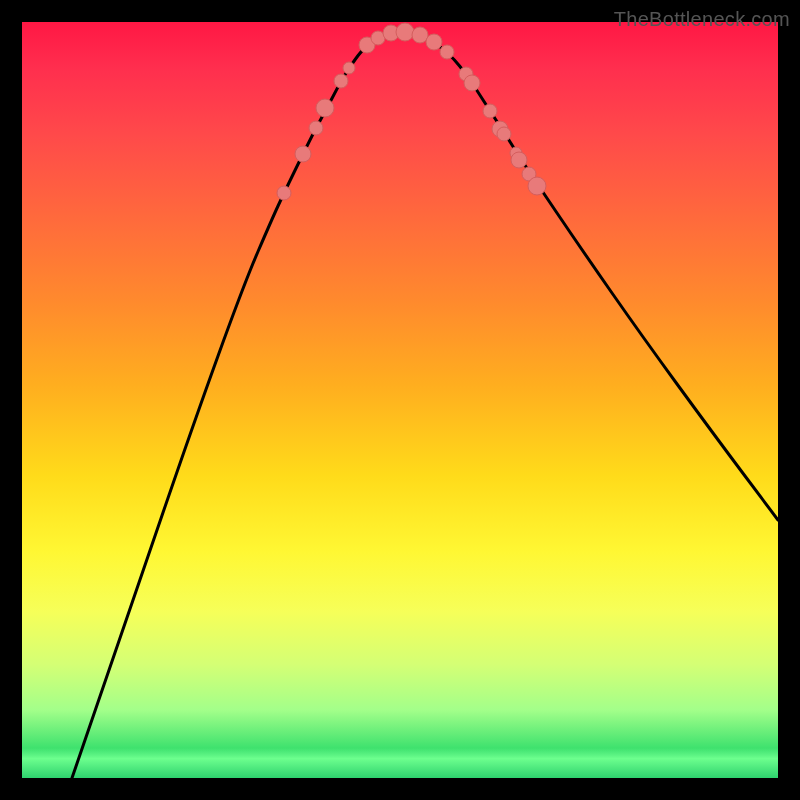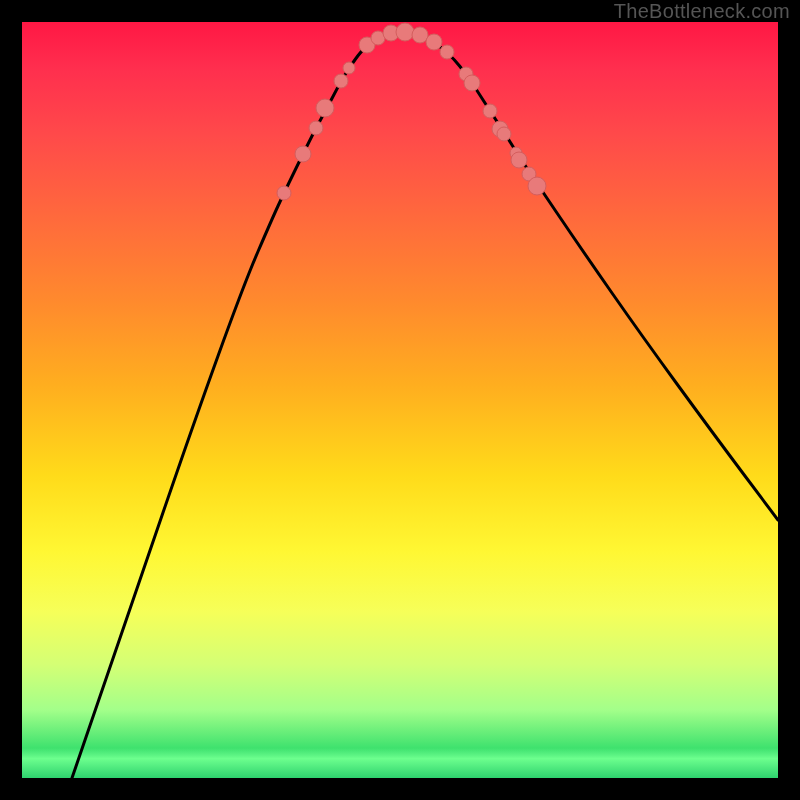--- a/index.html
+++ b/index.html
@@ -33,21 +33,21 @@
       #ffdb1a 60%,
       #fff733 70%,
       #f6ff59 78%,
       #d4ff75 85%,
       #a3ff8a 91%,
       #3fe26e 96%,
       #27cf6b 100%);
   }
   .watermark {
     position: absolute;
-    top: 0;
+    top: 8px;
     right: 10px;
     color: #555;
     font-size: 20px;
     font-weight: 500;
     letter-spacing: 0.3px;
     font-family: Arial, Helvetica, sans-serif;
   }
   svg.curve {
     position: absolute;
     left: 0;

